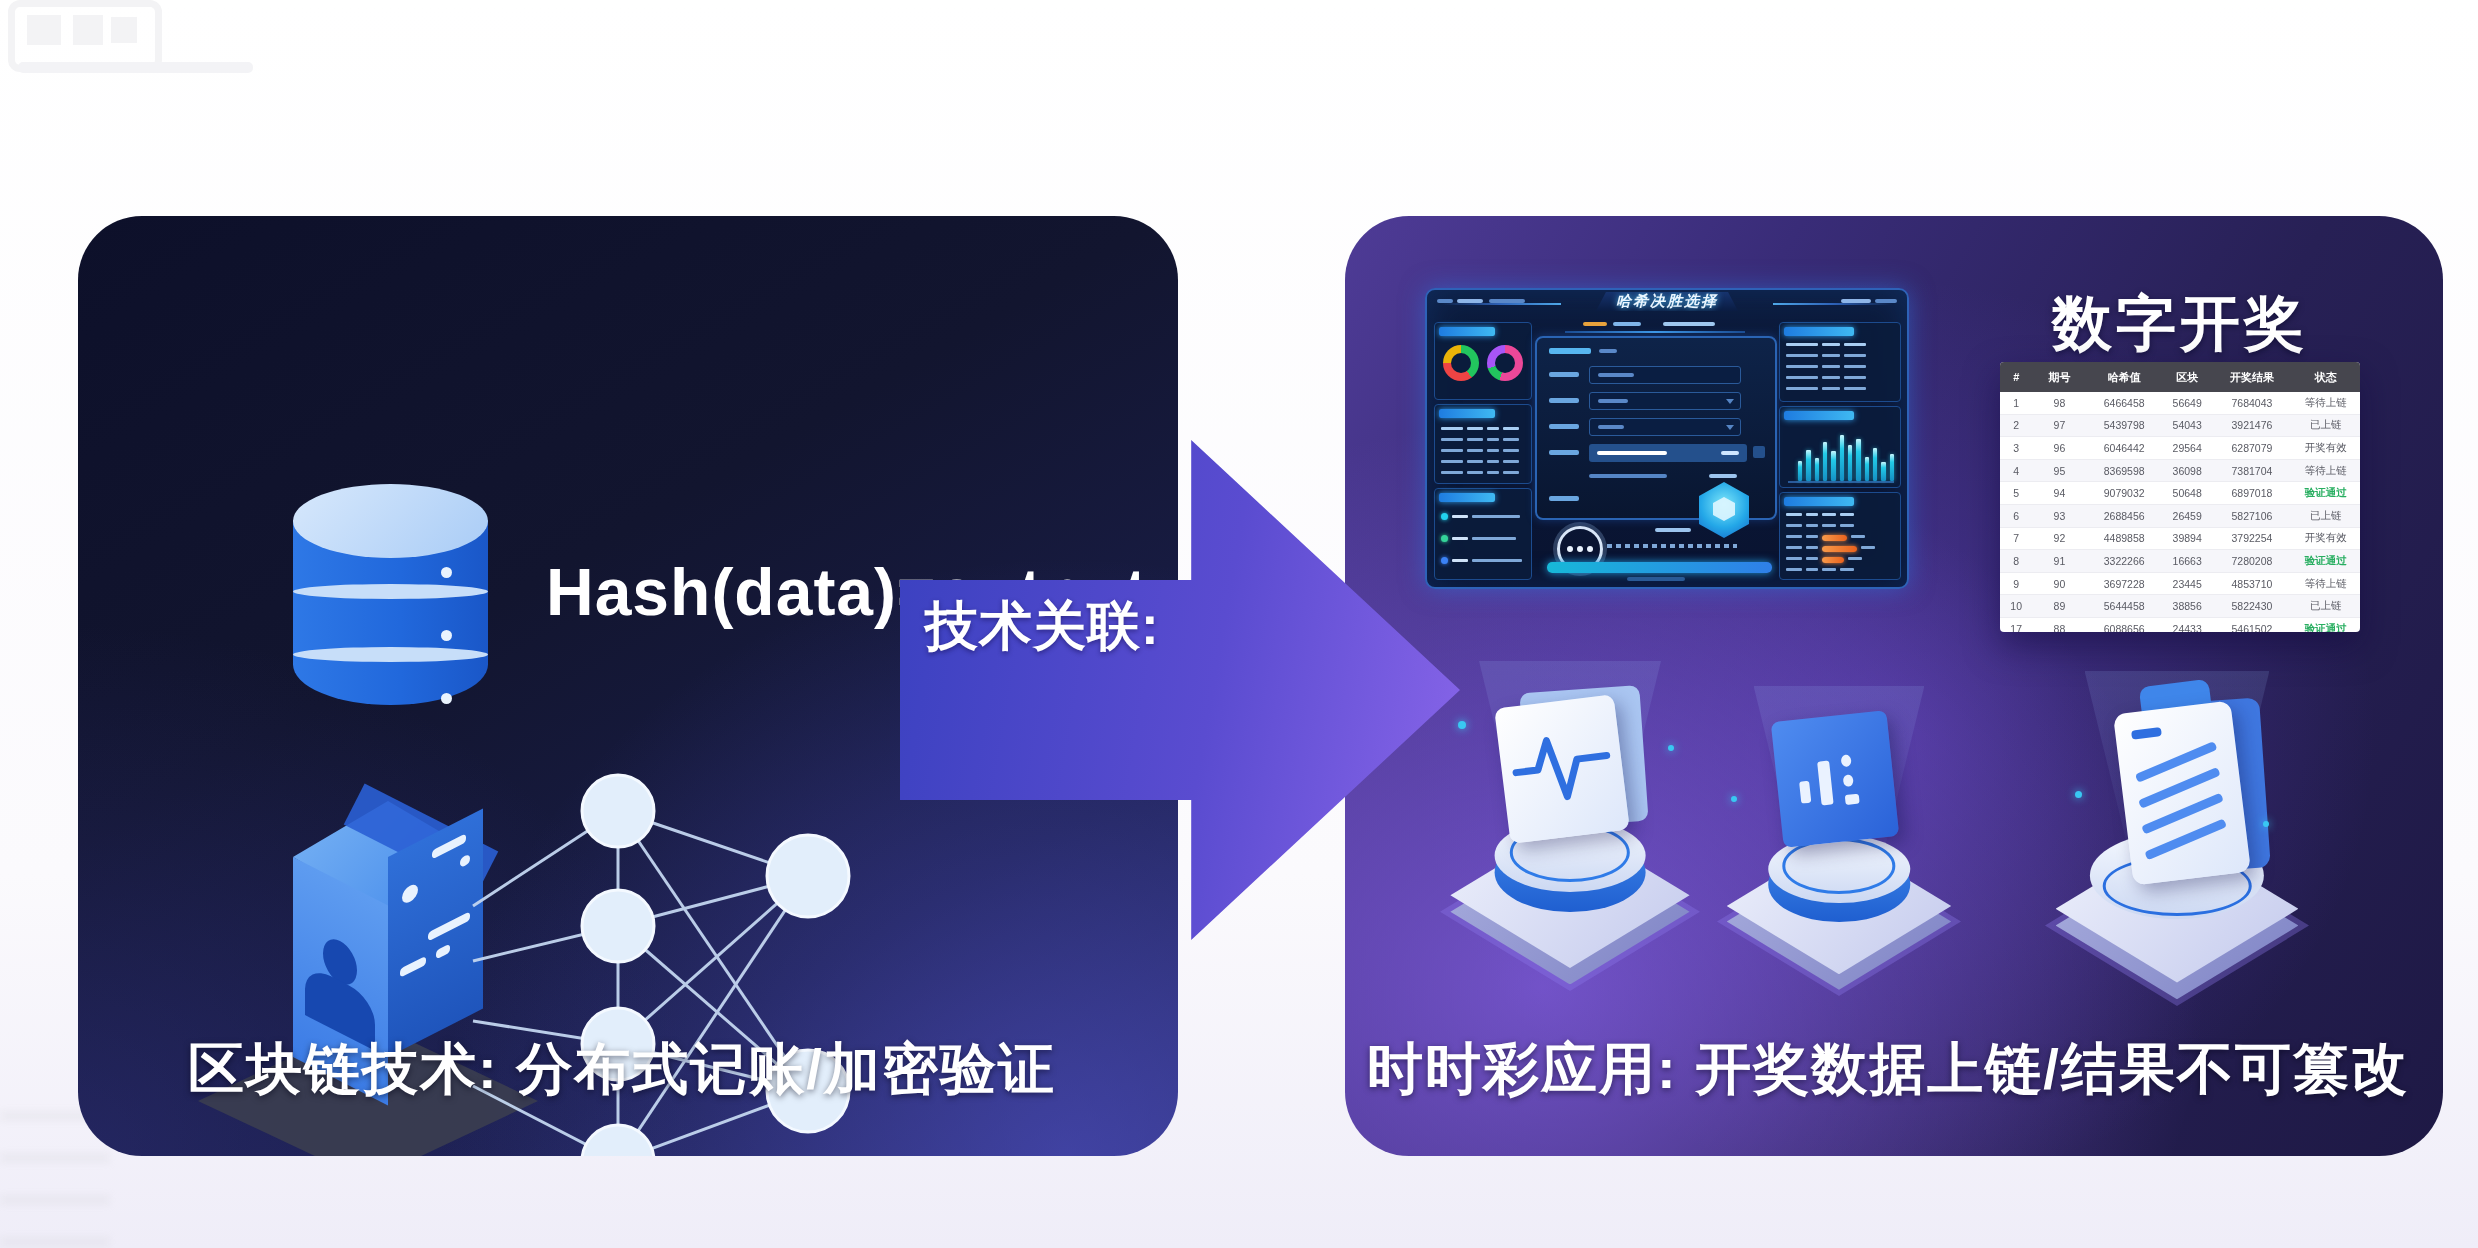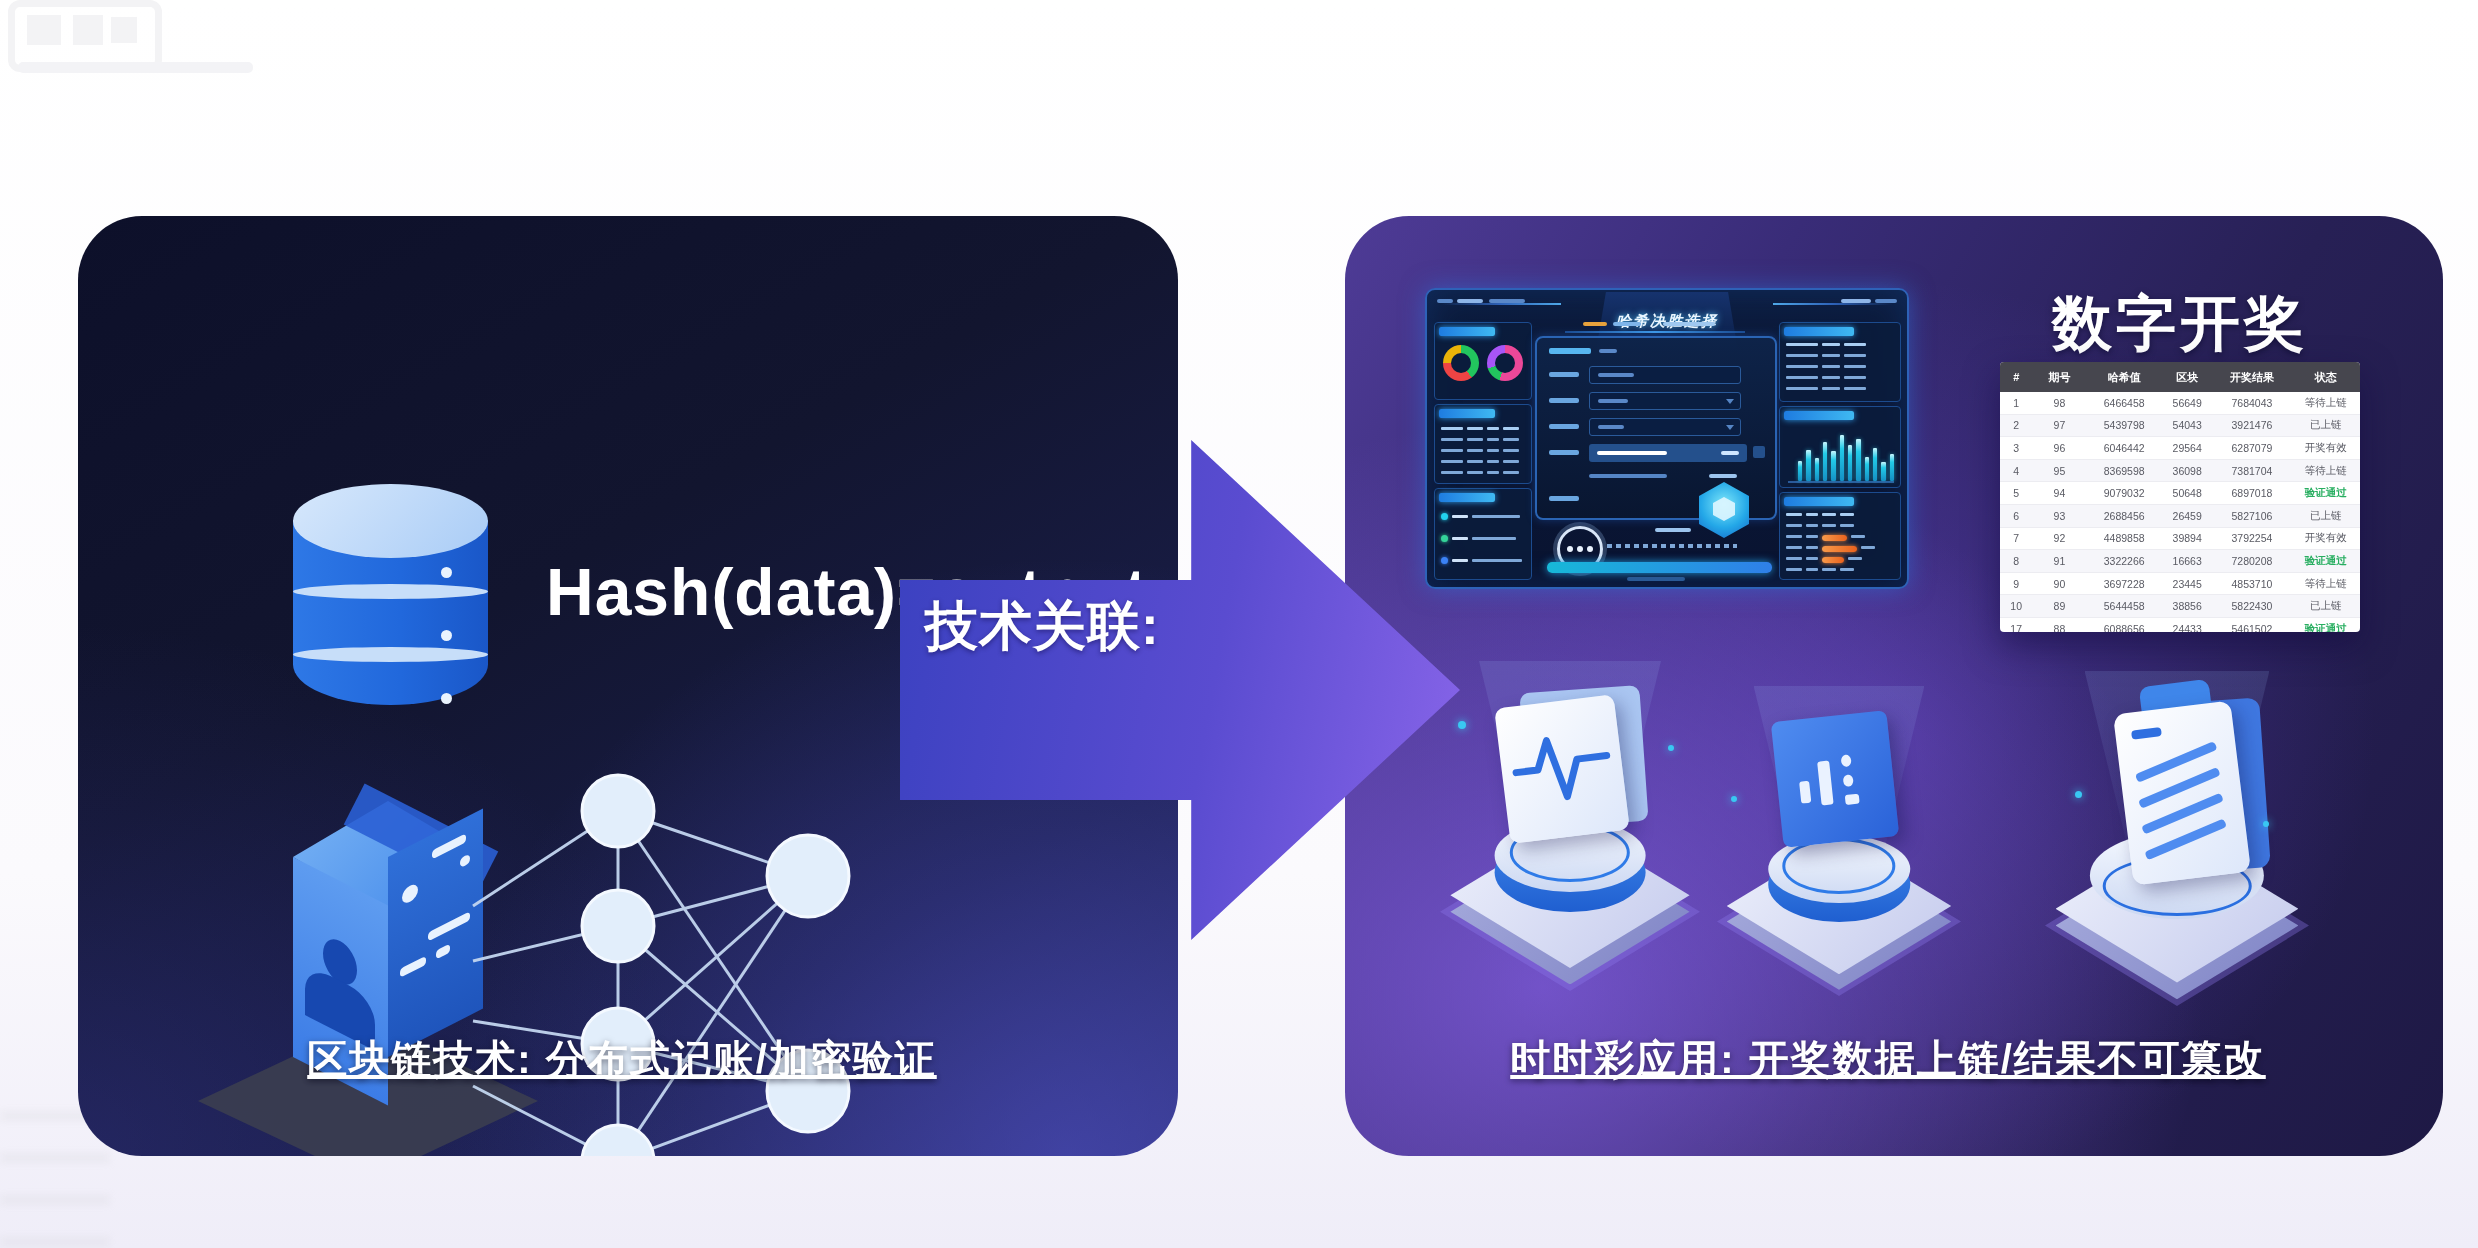--- a/index.html
+++ b/index.html
@@ -42,32 +42,32 @@
   .cube-strap{position:absolute;left:58px;top:14px;width:150px;height:46px;background:#2a5fd4;transform:rotate(27deg);opacity:.9;}
   .cube-left{position:absolute;left:5px;top:56px;width:95px;height:200px;background:linear-gradient(180deg,#5e9cf0,#3c7ce6);transform:skewY(27deg);transform-origin:top left;}
   .cube-right{position:absolute;left:100px;top:56px;width:95px;height:200px;background:linear-gradient(180deg,#2f6fd8,#1f55bc);transform:skewY(-27deg);transform-origin:top left;}
   .person-head{position:absolute;left:30px;top:60px;width:34px;height:42px;border-radius:50%;background:#1748b0;transform:skewY(0deg);}
   .person-body{position:absolute;left:12px;top:100px;width:70px;height:52px;border-radius:26px 26px 0 0;background:#1748b0;}
   .mark{position:absolute;background:#e8f2fe;border-radius:4px;}
   
   .net{position:absolute;left:380px;top:540px;}
   
   .formula{position:absolute;left:468px;top:338px;width:680px;color:#fff;font-size:66px;font-weight:bold;letter-spacing:1px;}
-  .caption{position:absolute;left:0;right:12px;text-align:center;color:#fff;font-weight:bold;font-size:40px;letter-spacing:2px;text-shadow:0 2px 6px rgba(0,0,20,.5);text-decoration:underline;}
+  .caption{position:absolute;left:0;right:12px;text-align:center;color:#fff;font-weight:bold;font-size:56px;letter-spacing:2px;text-shadow:0 2px 6px rgba(0,0,20,.5);}
   
   .arrow{position:absolute;left:900px;top:440px;width:560px;height:500px;z-index:6;
     background:linear-gradient(100deg,#3a41c0 0%,#5a4cd0 55%,#8a66ea 100%);
     clip-path:polygon(0 28%,52% 28%,52% 0,100% 50%,52% 100%,52% 72%,0 72%);}
   .arrow-text{position:absolute;left:925px;top:592px;z-index:7;color:#fff;font-weight:bold;font-size:53px;line-height:1.28;letter-spacing:1px;text-shadow:0 2px 5px rgba(10,5,60,.45);}
   
   .dash{position:absolute;left:80px;top:72px;width:480px;height:297px;border-radius:10px;
     background:linear-gradient(180deg,#0c1c3e,#091330);border:2px solid #2e62b8;
     box-shadow:0 0 24px rgba(45,120,230,.5), inset 0 0 34px rgba(30,90,180,.28);}
   .dash *{position:absolute;}
-  .dash-title{left:50%;transform:translateX(-50%);top:2px;padding:20px 20px;font-size:15px;font-weight:bold;font-style:italic;
+  .dash-title{left:50%;transform:translateX(-50%);top:2px;padding:0 20px;font-size:15px;font-weight:bold;font-style:italic;
     color:#eaf6ff;background:linear-gradient(180deg,#16336e,#0a1c42);clip-path:polygon(7% 0,93% 0,100% 100%,0 100%);
     text-shadow:0 0 7px #4fc3f7;letter-spacing:2px;white-space:nowrap;}
   .hline{top:13px;height:2px;width:120px;background:linear-gradient(90deg,transparent,#2e62b8,#4fa8e8);}
   .dash-dash{background:#5a88c8;height:4px;border-radius:2px;}
   .dp{background:rgba(10,28,60,.85);border:1px solid #1c4b8e;border-radius:4px;}
   .dp-head{left:4px;top:4px;height:9px;width:58%;background:linear-gradient(90deg,#1e7ce0,#3fb9f2);border-radius:2px;box-shadow:0 0 6px #2f9ae8;}
   .donut{width:36px;height:36px;border-radius:50%;top:22px;}
   .donut::after{content:"";position:absolute;left:8px;top:8px;width:20px;height:20px;border-radius:50%;background:#0a1c3c;}
   .drow{display:flex;gap:4px;left:6px;right:6px;position:absolute;}
   .dseg{height:3px;border-radius:1px;background:#7fa8d8;display:block;position:static;}

